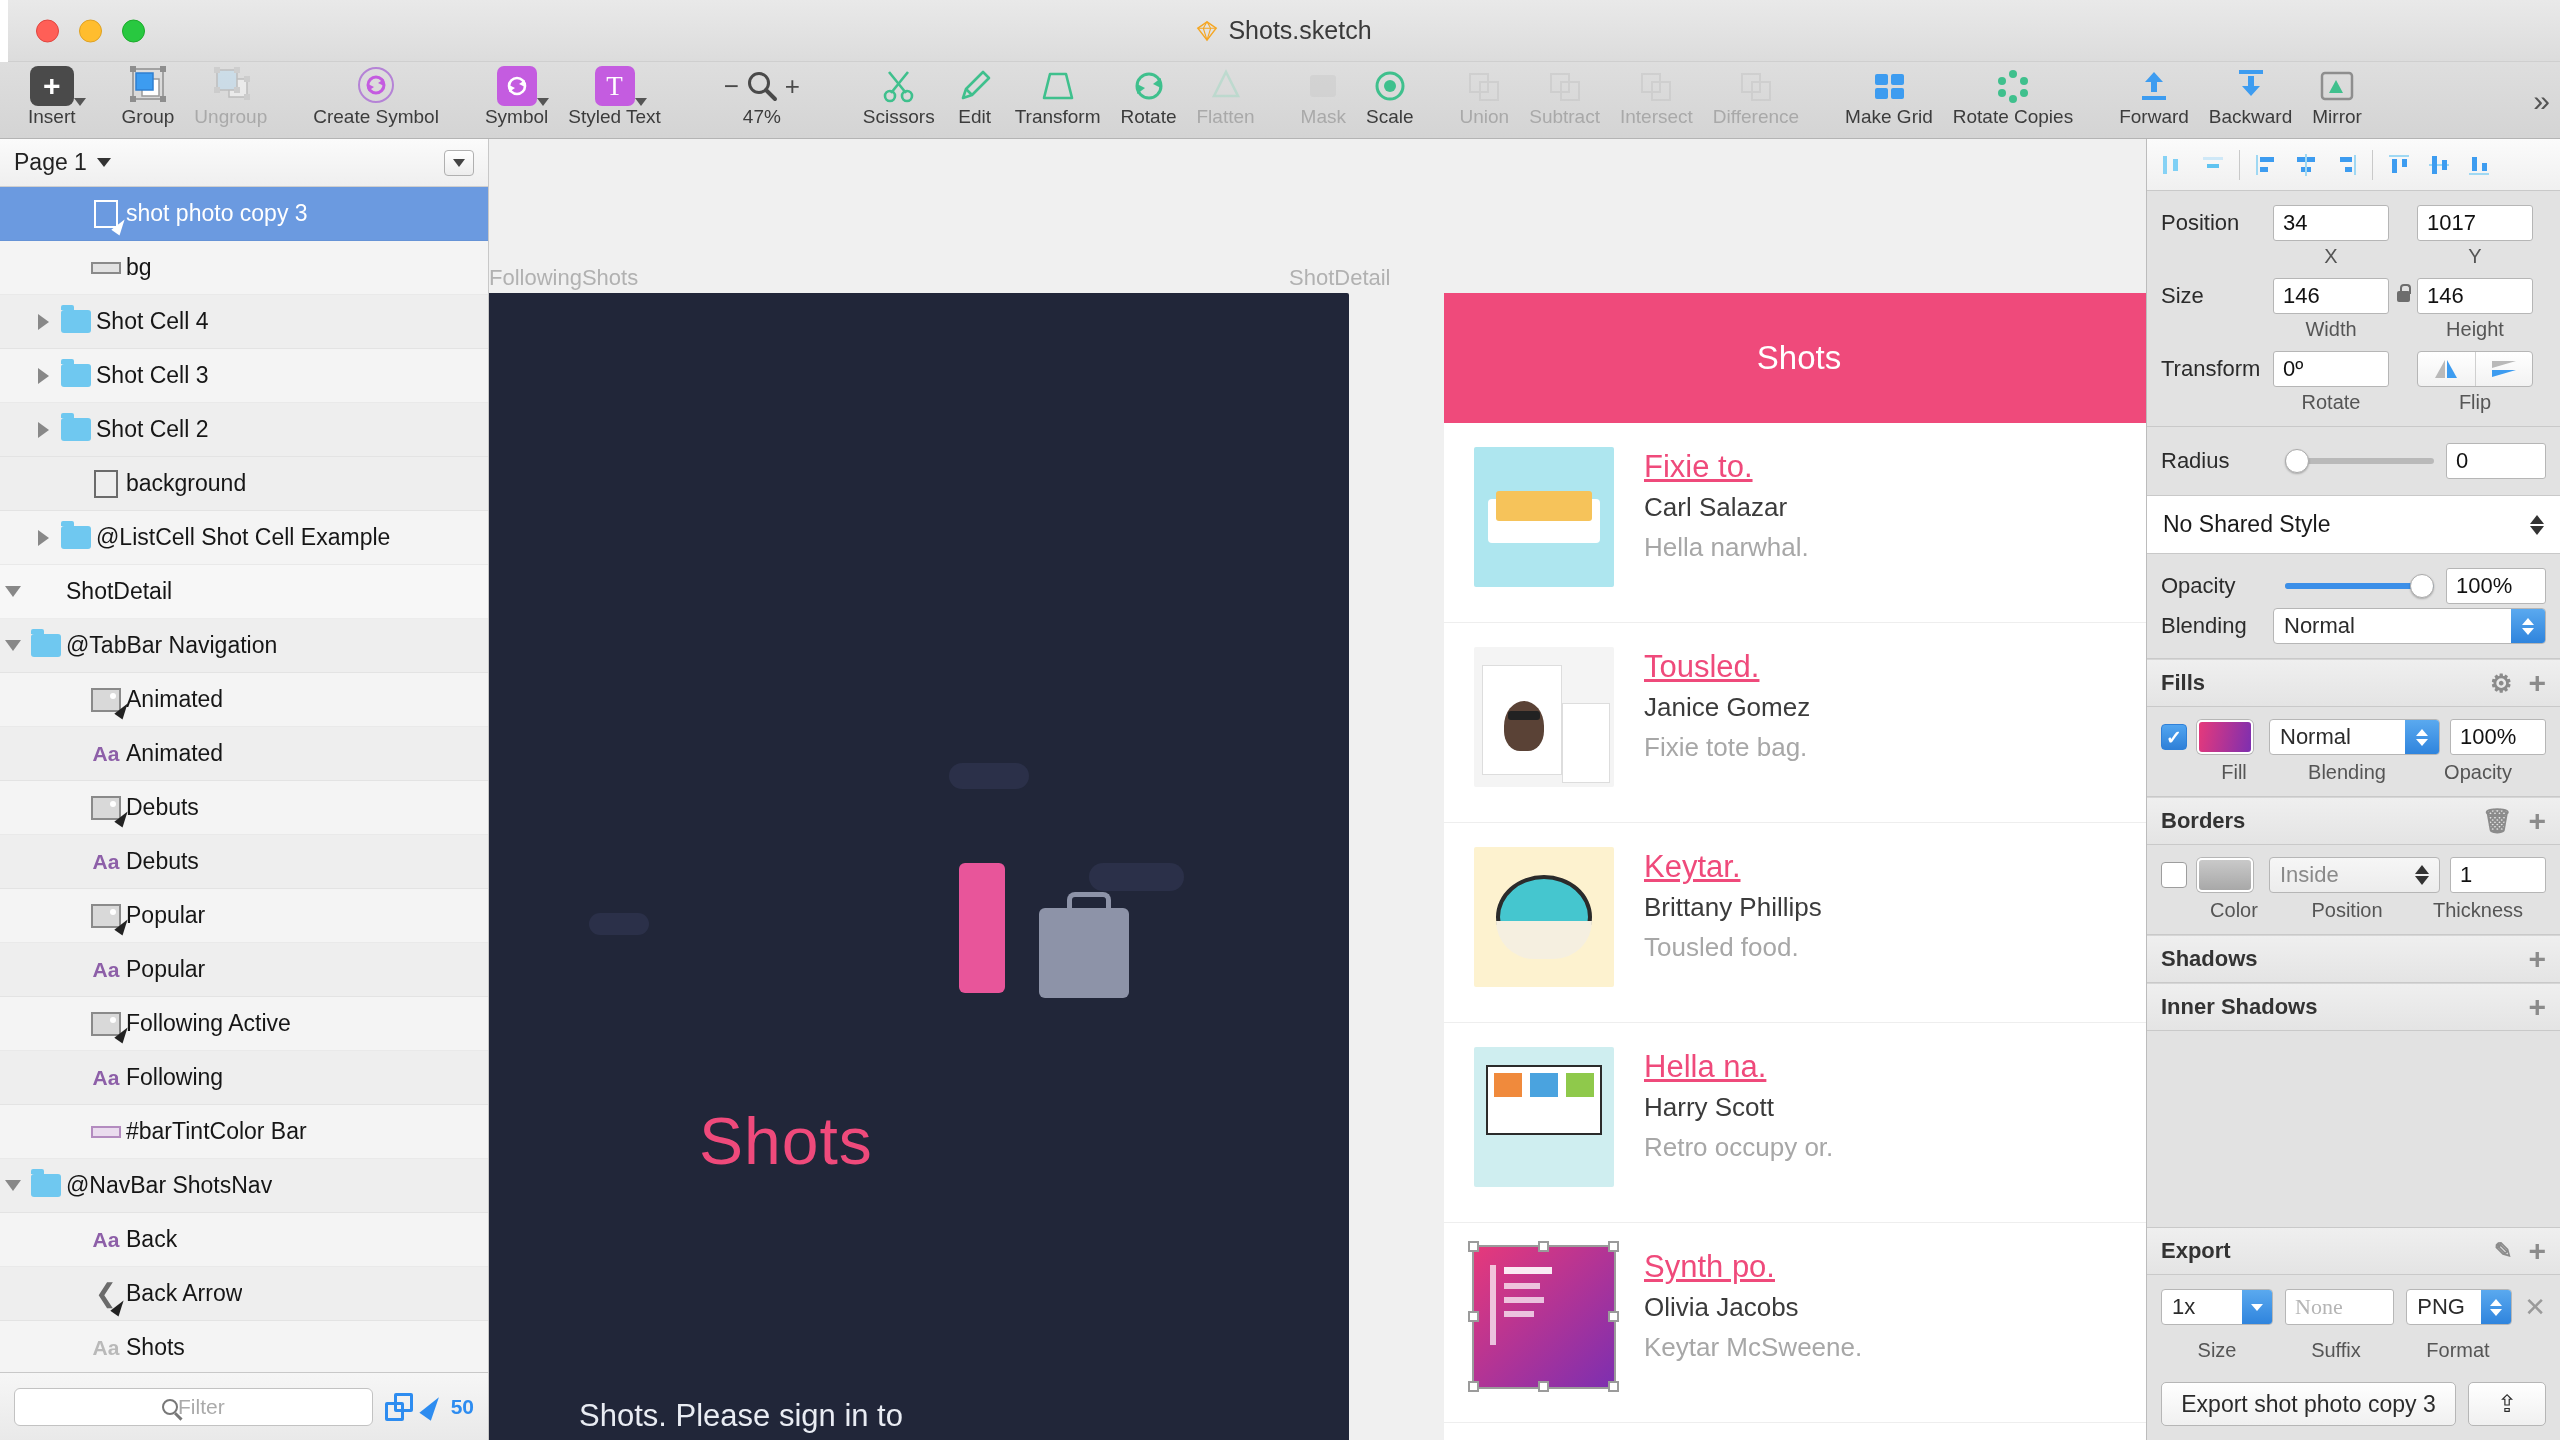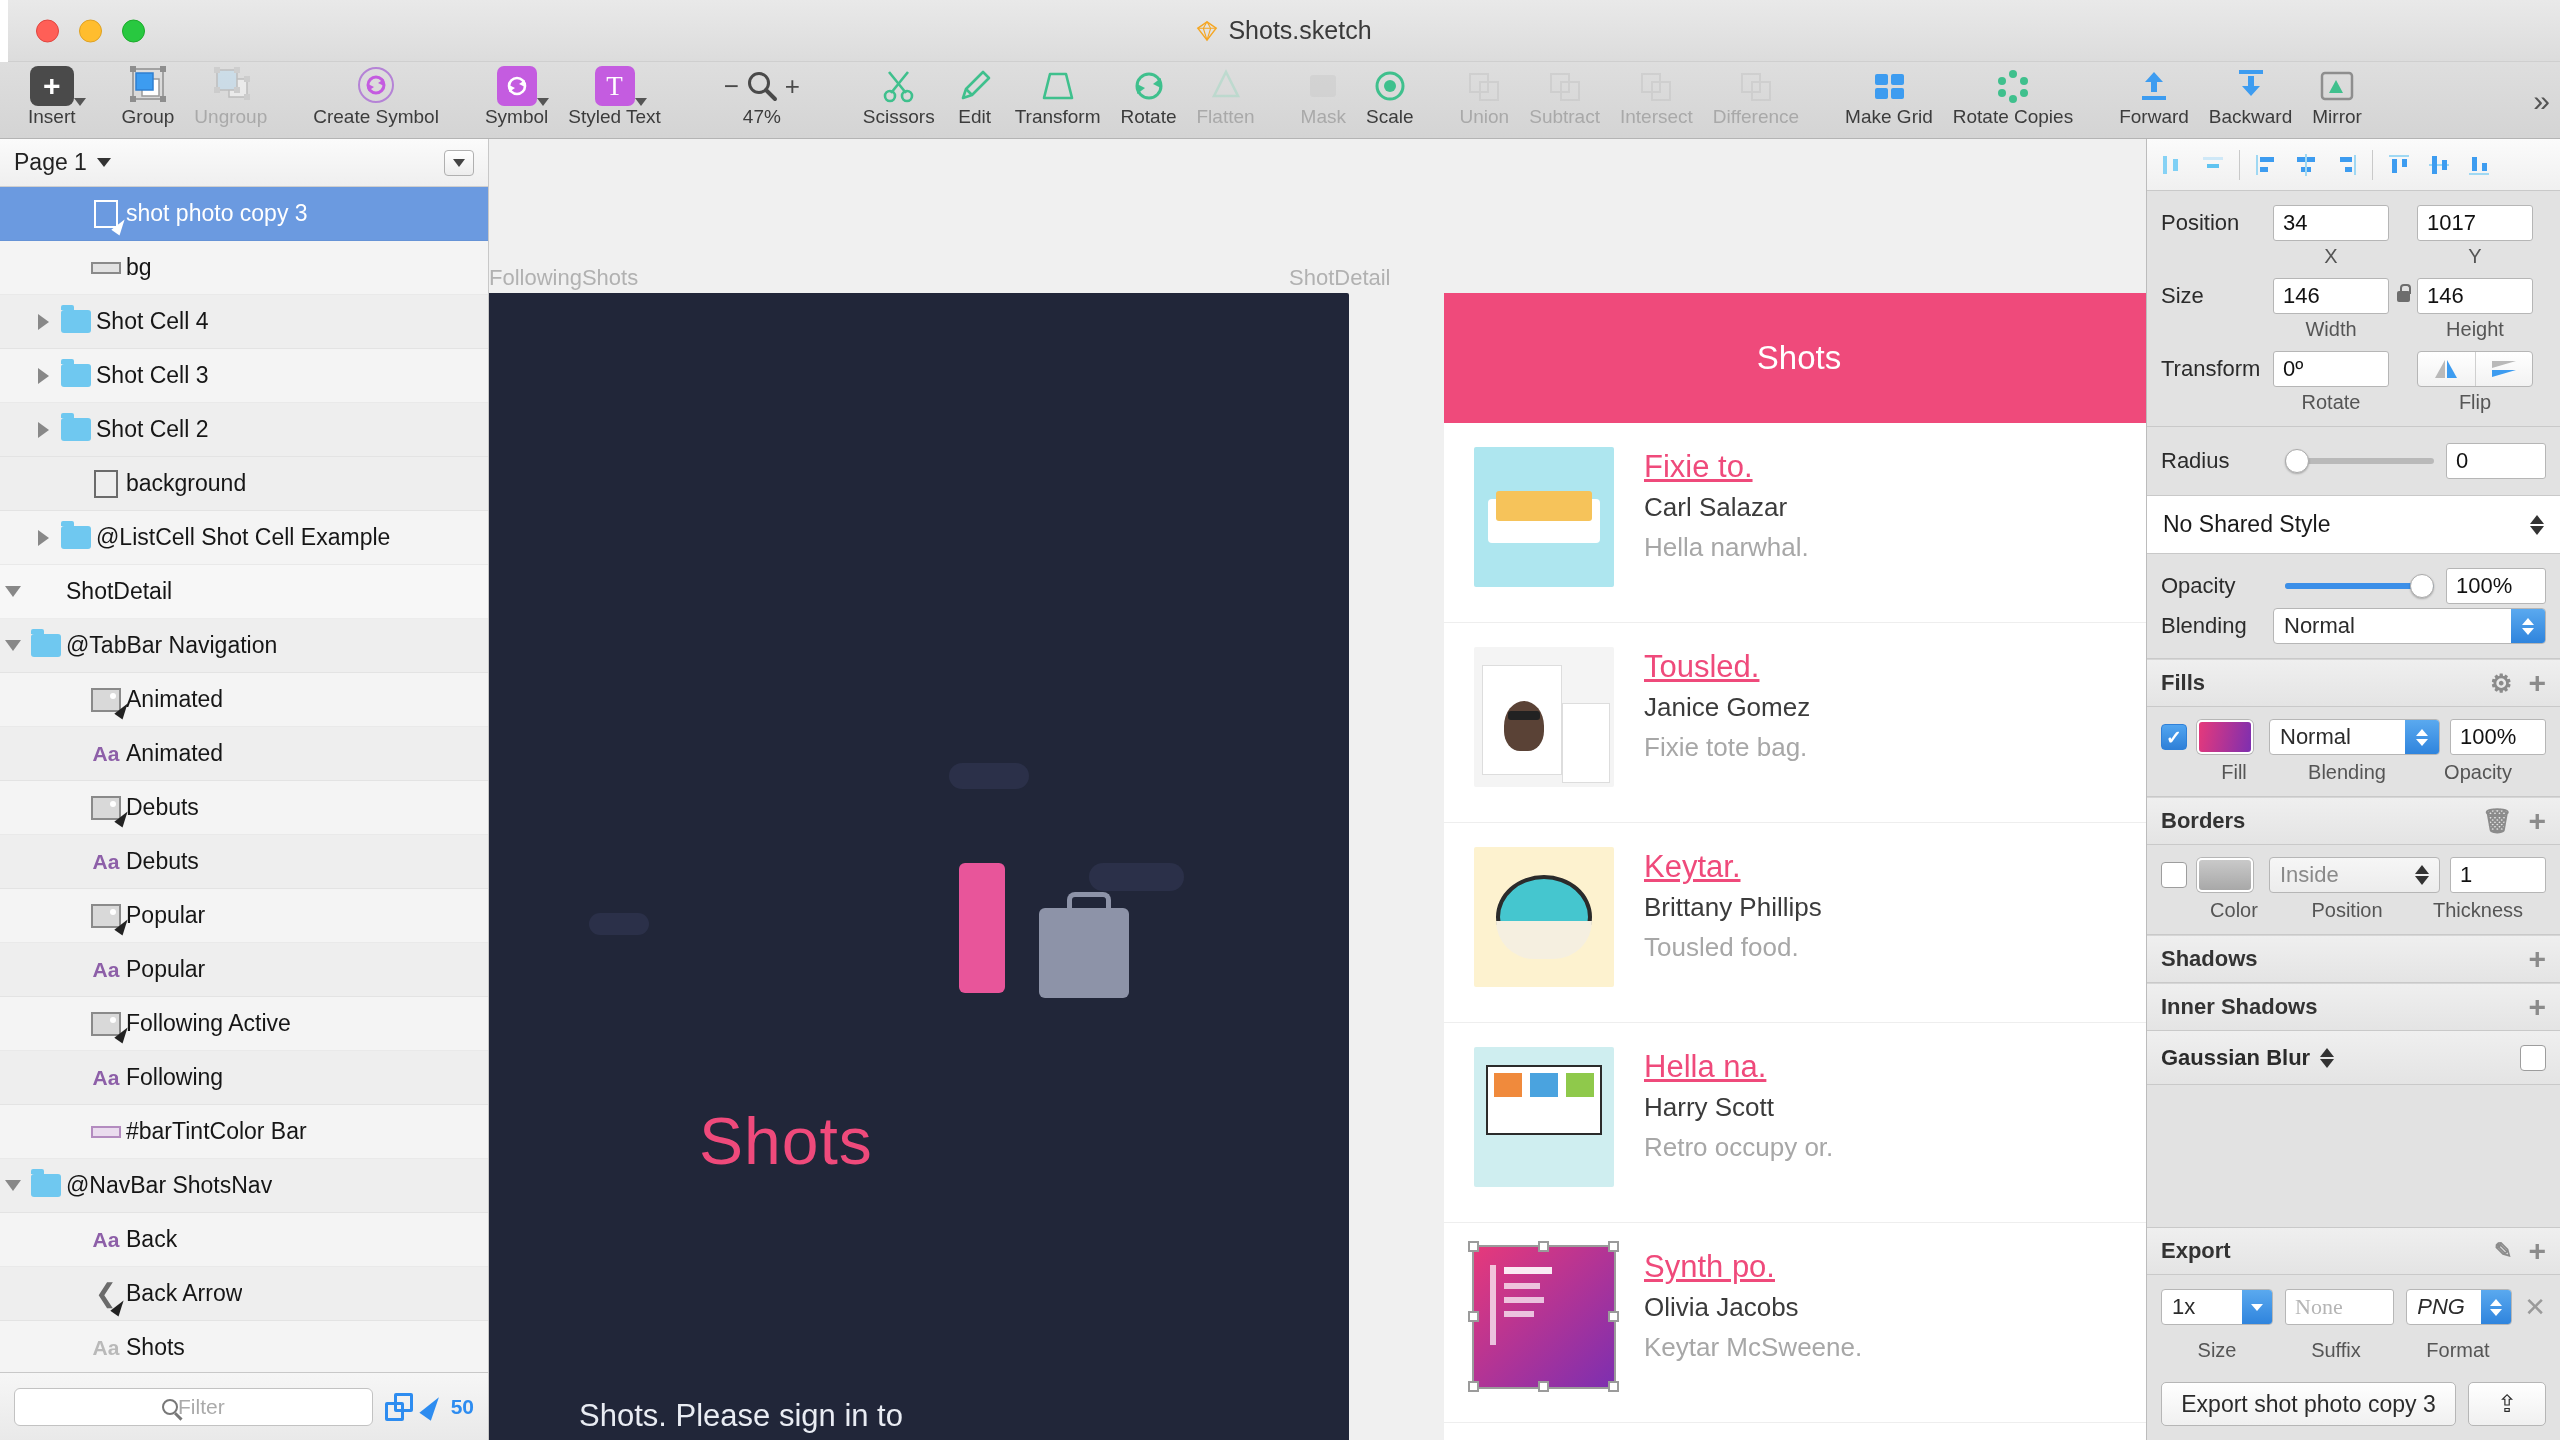--- a/index.html
+++ b/index.html
@@ -1059,50 +1059,40 @@
         <span class="acts">
             <span class="plus">+</span>
           </span>
       </div>
       <div class="ins-hdr">
         <span>Inner Shadows</span>
         <span class="acts">
             <span class="plus">+</span>
           </span>
       </div>
-      <div class="blur-row">
-        <span style="display:flex;align-items:center;gap:10px;">
-          <span>Gaussian Blur</span>
-          <span class="stepper">
-              <i class="up"></i>
-              <i class="dn"></i>
-            </span>
-        </span>
-        <span class="sqchk"></span>
-      </div>
 
       <div class="spacer-fill"></div>
 
       <div class="ins-hdr" style="border-top:1px solid #c9c9c9;">
         <span>Export</span>
         <span class="acts">
           <span style="font-size:22px;">✎</span>
           <span class="plus">+</span>
         </span>
       </div>
       <div>
         <div class="exp-row">
           <span class="select" style="width:112px;">
             <span>1x</span>
             <span class="bluebox" style="width:30px;">
                 <i class="d"></i>
               </span>
           </span>
           <span class="fin" style="flex:1 1 auto;color:#b5b5b5;font-family:Liberation Serif, serif;" placeholder="None">None</span>
-          <span class="select" style="width:106px;font-style:italic;">
+          <span class="select" style="width:106px;">
             <span>PNG</span>
             <span class="bluebox" style="width:30px;">
                 <i class="u"></i>
                 <i class="d"></i>
               </span>
           </span>
           <span style="font-size:26px;color:#9a9a9a;">✕</span>
         </div>
         <div class="sublbl" style="padding:0 14px 10px 14px;">
           <span class="s" style="width:112px;">Size</span>

